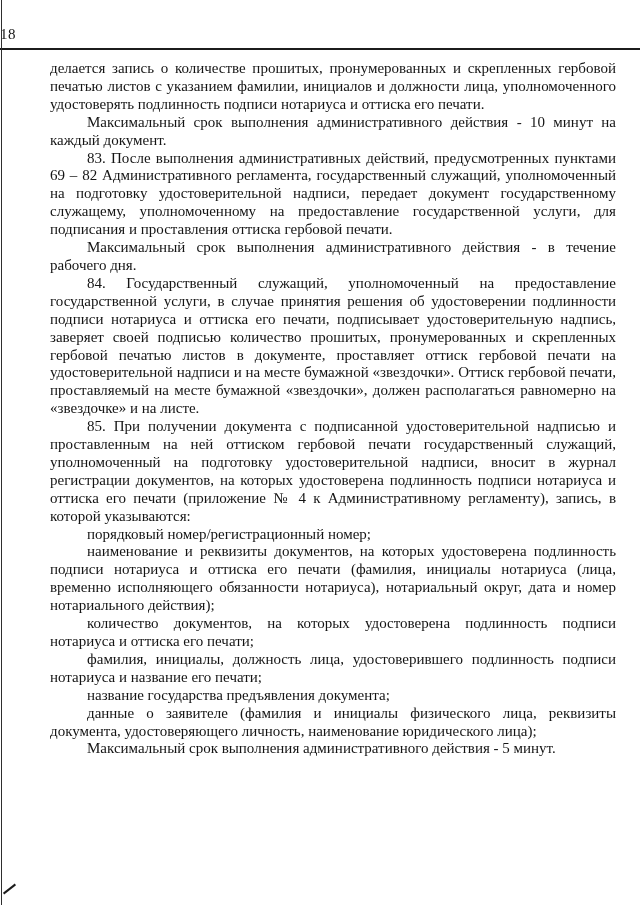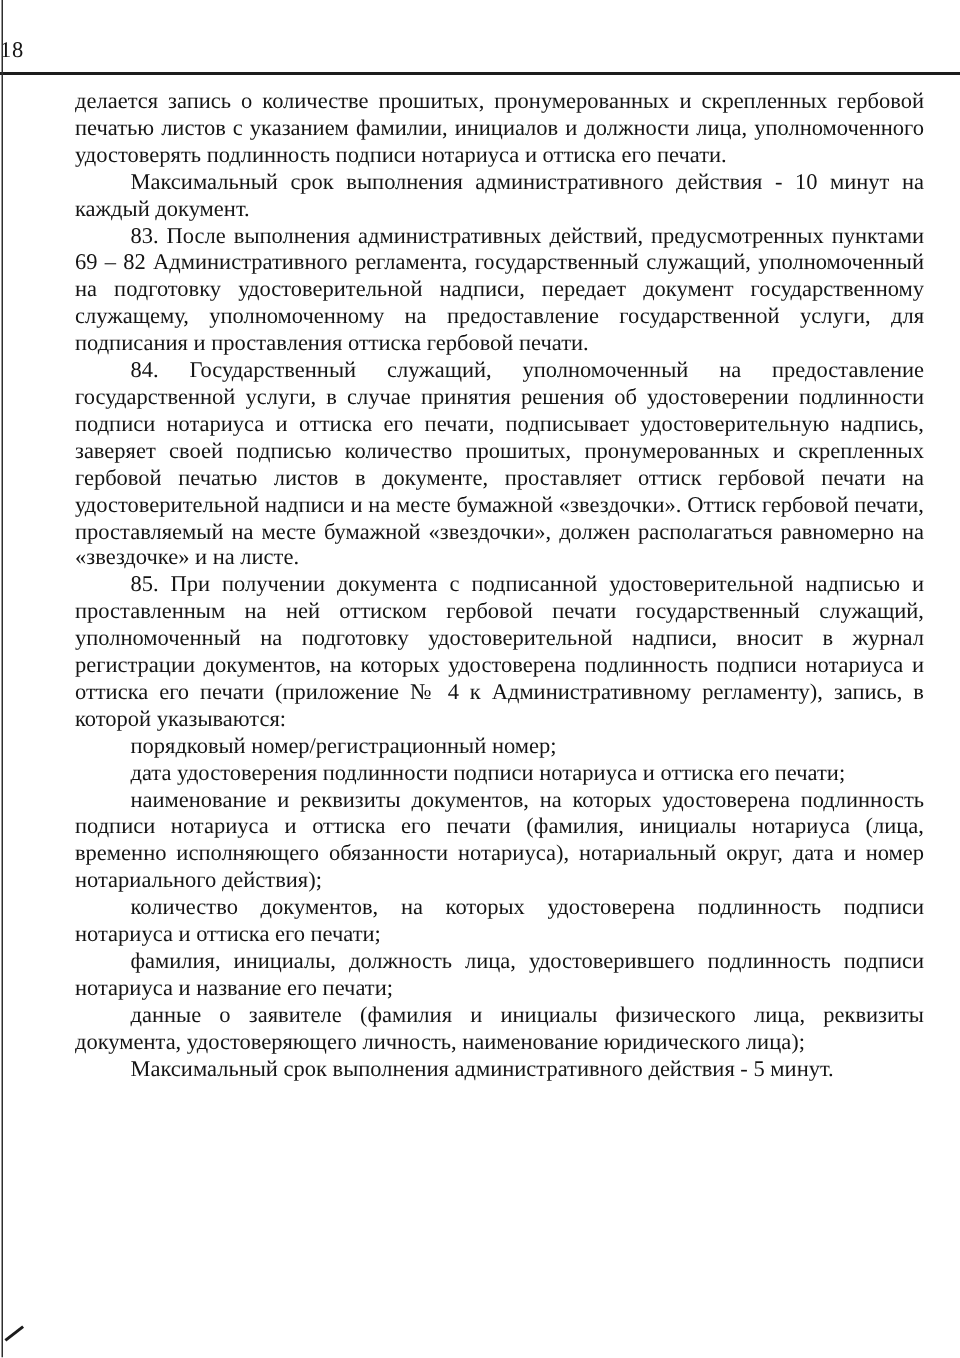--- a/index.html
+++ b/index.html
@@ -65,22 +65,23 @@
 <div class="top-rule"></div>
 
 <div class="left-edge"></div>
 
 <div class="scan-mark"></div>
 
 <div class="text-body" id="paragraphs">
     <p class="">делается запись о количестве прошитых, пронумерованных и скрепленных гербовой печатью листов с указанием фамилии, инициалов и должности лица, уполномоченного удостоверять подлинность подписи нотариуса и оттиска его печати.</p>
     <p class="indent">Максимальный срок выполнения административного действия - 10 минут на каждый документ.</p>
     <p class="indent">83. После выполнения административных действий, предусмотренных пунктами 69 – 82 Административного регламента, государственный служащий, уполномоченный на подготовку удостоверительной надписи, передает документ государственному служащему, уполномоченному на предоставление государственной услуги, для подписания и проставления оттиска гербовой печати.</p>
+    <p class="indent">Максимальный срок выполнения административного действия - в течение рабочего дня.</p>
     <p class="indent">84. Государственный служащий, уполномоченный на предоставление государственной услуги, в случае принятия решения об удостоверении подлинности подписи нотариуса и оттиска его печати, подписывает удостоверительную надпись, заверяет своей подписью количество прошитых, пронумерованных и скрепленных гербовой печатью листов в документе, проставляет оттиск гербовой печати на удостоверительной надписи и на месте бумажной «звездочки». Оттиск гербовой печати, проставляемый на месте бумажной «звездочки», должен располагаться равномерно на «звездочке» и на листе.</p>
     <p class="indent">85. При получении документа с подписанной удостоверительной надписью и проставленным на ней оттиском гербовой печати государственный служащий, уполномоченный на подготовку удостоверительной надписи, вносит в журнал регистрации документов, на которых удостоверена подлинность подписи нотариуса и оттиска его печати (приложение № 4 к Административному регламенту), запись, в которой указываются:</p>
     <p class="indent">порядковый номер/регистрационный номер;</p>
-    <p class="indent">дата удостоверения подлинности подписи нотариуса и оттиска его печати;</p>
     <p class="indent">наименование и реквизиты документов, на которых удостоверена подлинность подписи нотариуса и оттиска его печати (фамилия, инициалы нотариуса (лица, временно исполняющего обязанности нотариуса), нотариальный округ, дата и номер нотариального действия);</p>
     <p class="indent">количество документов, на которых удостоверена подлинность подписи нотариуса и оттиска его печати;</p>
     <p class="indent">фамилия, инициалы, должность лица, удостоверившего подлинность подписи нотариуса и название его печати;</p>
+    <p class="indent">название государства предъявления документа;</p>
     <p class="indent">данные о заявителе (фамилия и инициалы физического лица, реквизиты документа, удостоверяющего личность, наименование юридического лица);</p>
     <p class="indent">Максимальный срок выполнения административного действия - 5 минут.</p>
   </div>
 
 </body></html>

